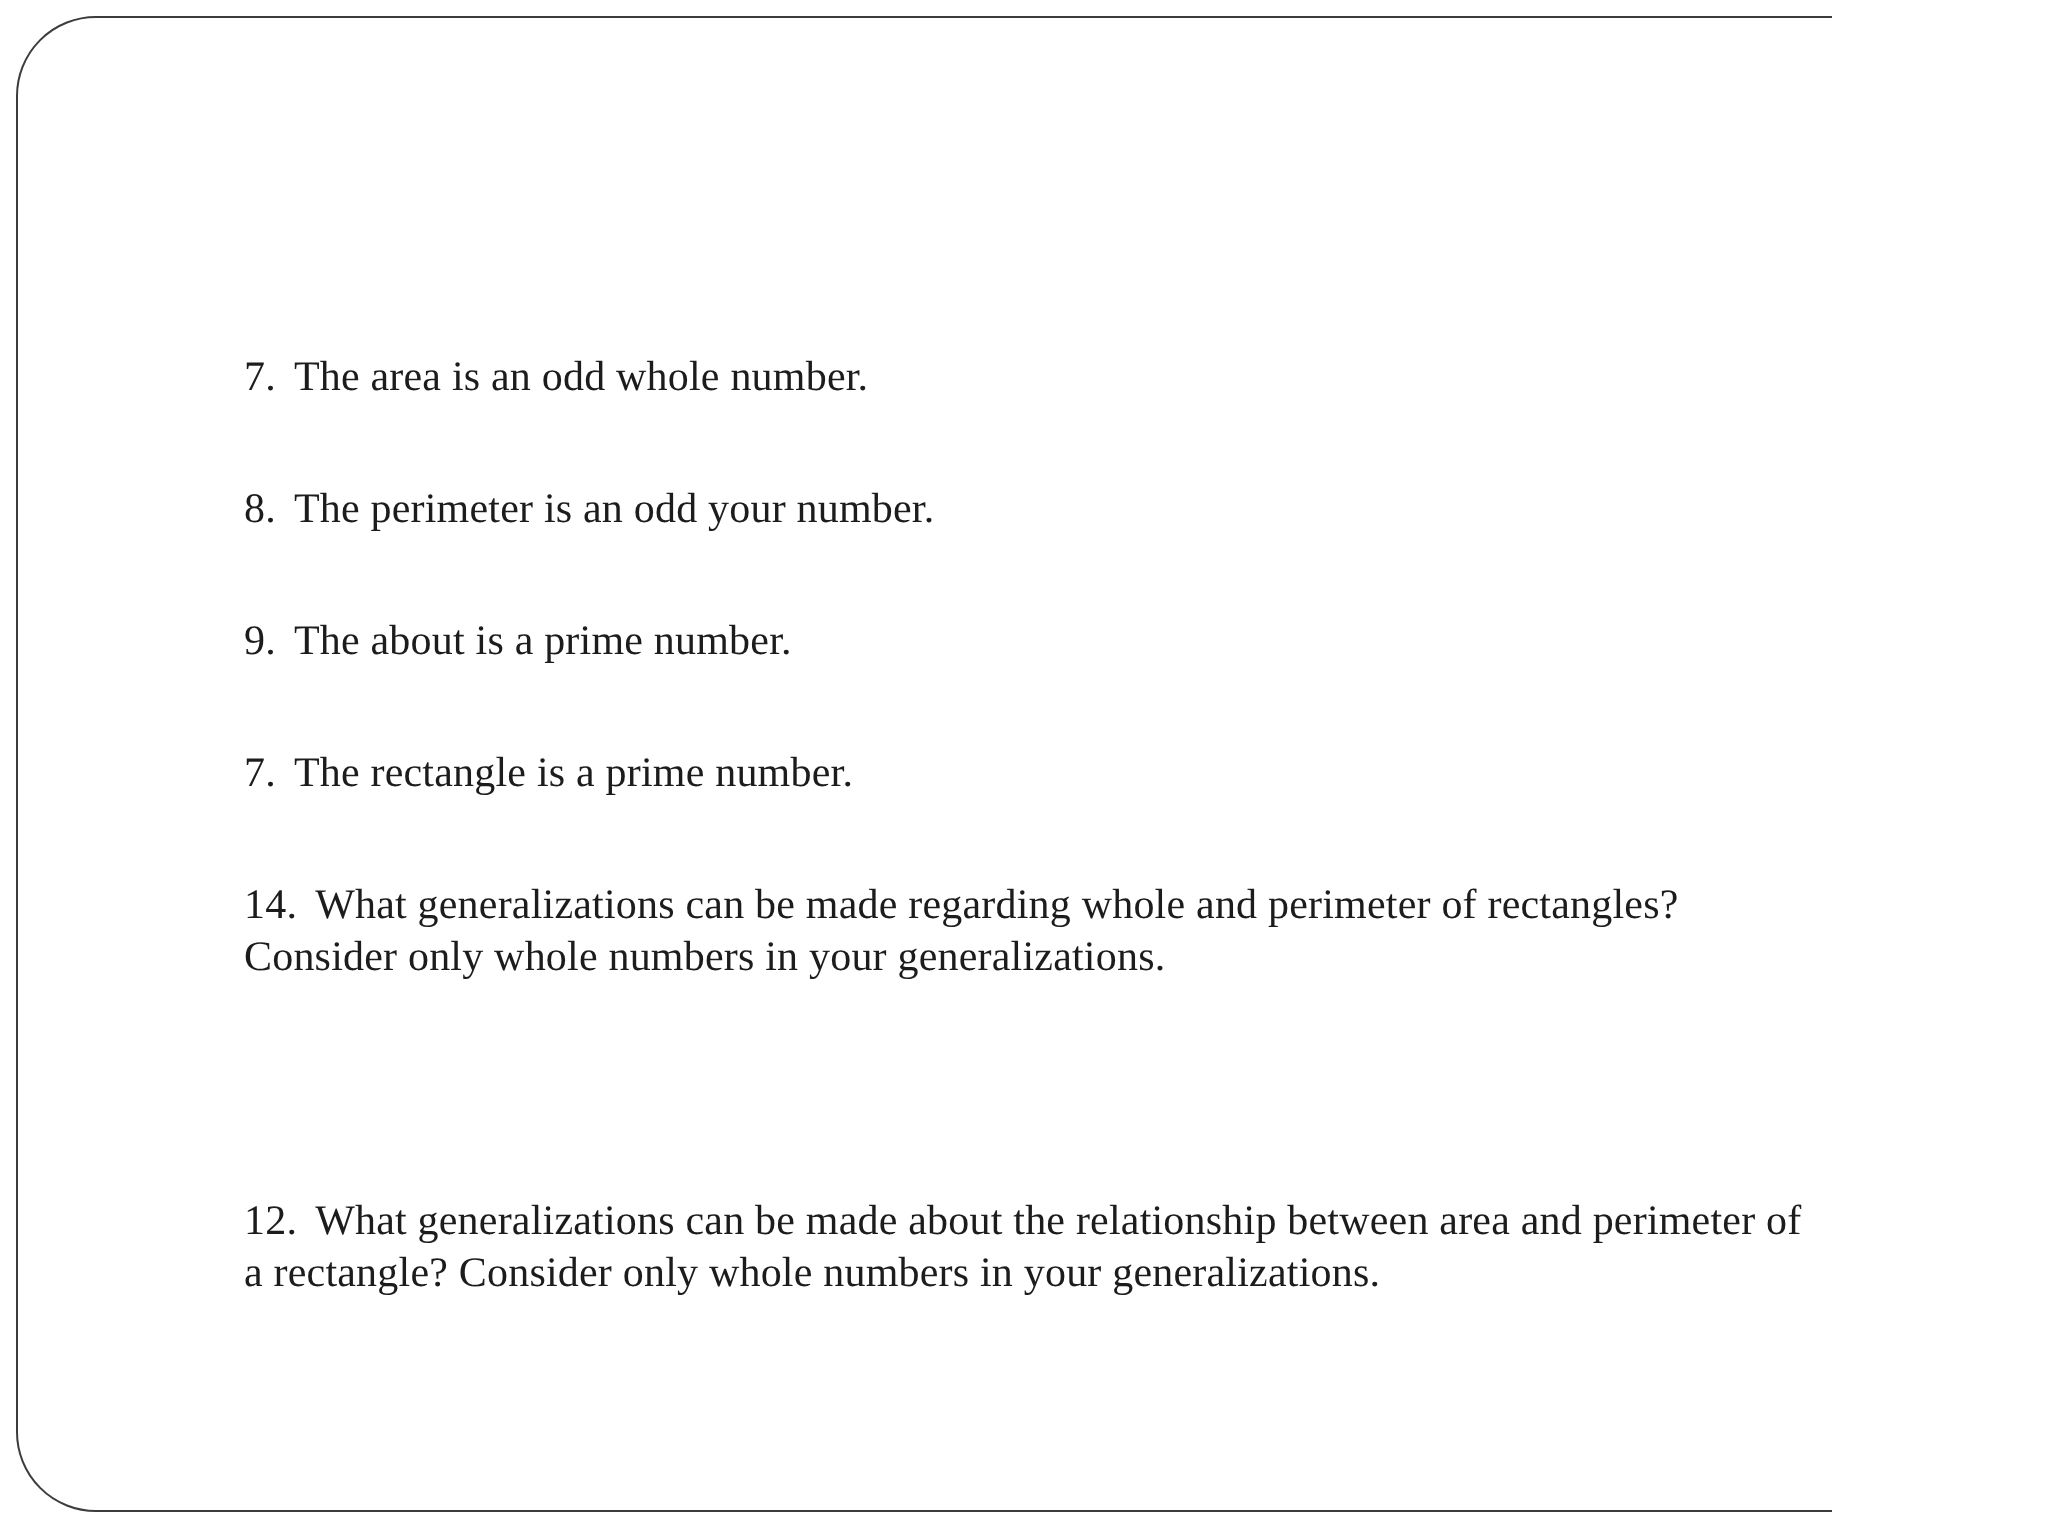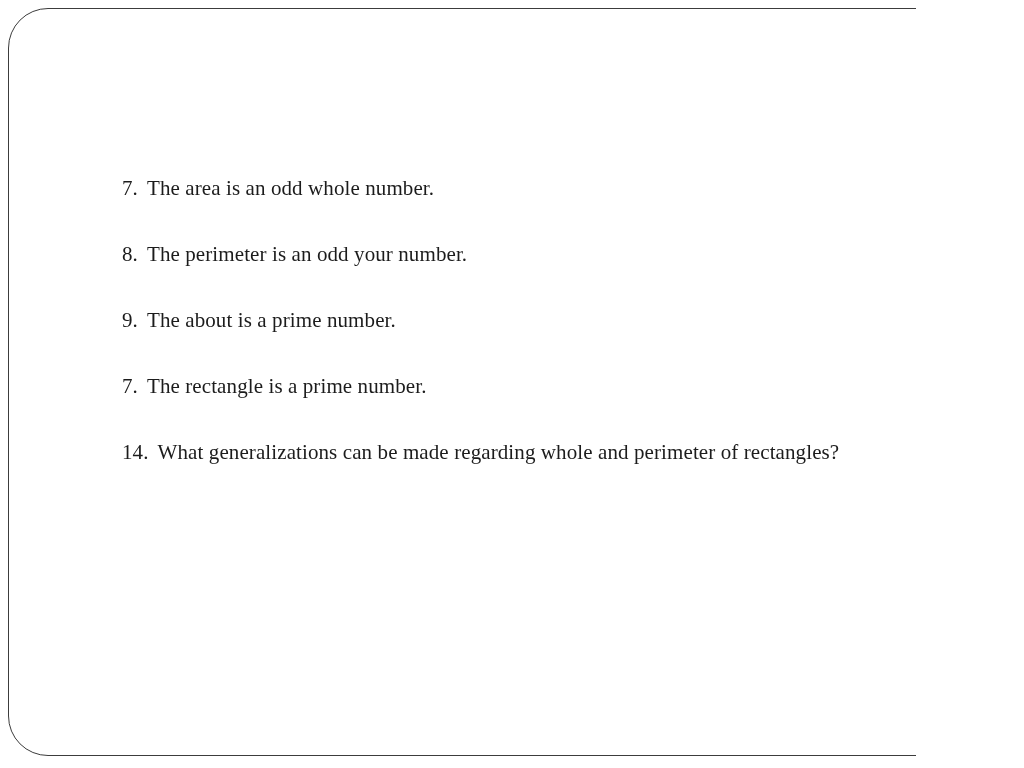--- a/index.html
+++ b/index.html
@@ -71,19 +71,22 @@
   <div class="question-item">
     <span class="question-line first"><span class="question-number">9.</span><span class="question-text">The about is a prime number.</span></span>
   </div>
 
   <div class="question-item">
     <span class="question-line first"><span class="question-number">7.</span><span class="question-text">The rectangle is a prime number.</span></span>
   </div>
 
   <div class="question-item">
     <span class="question-line first"><span class="question-number">14.</span><span class="question-text">What generalizations can be made regarding whole and perimeter of rectangles?</span></span>
+  <span class="question-line">Consider only whole numbers in your generalizations.</span>
         </div>
 
   <div class="question-item">
+    <span class="question-line first"><span class="question-number">12.</span><span class="question-text">What generalizations can be made about the relationship between area and perimeter of</span></span>
+  <span class="question-line">a rectangle? Consider only whole numbers in your generalizations.</span>
         </div>
 </div>
   </div>
 </div>
 
 </body></html>

